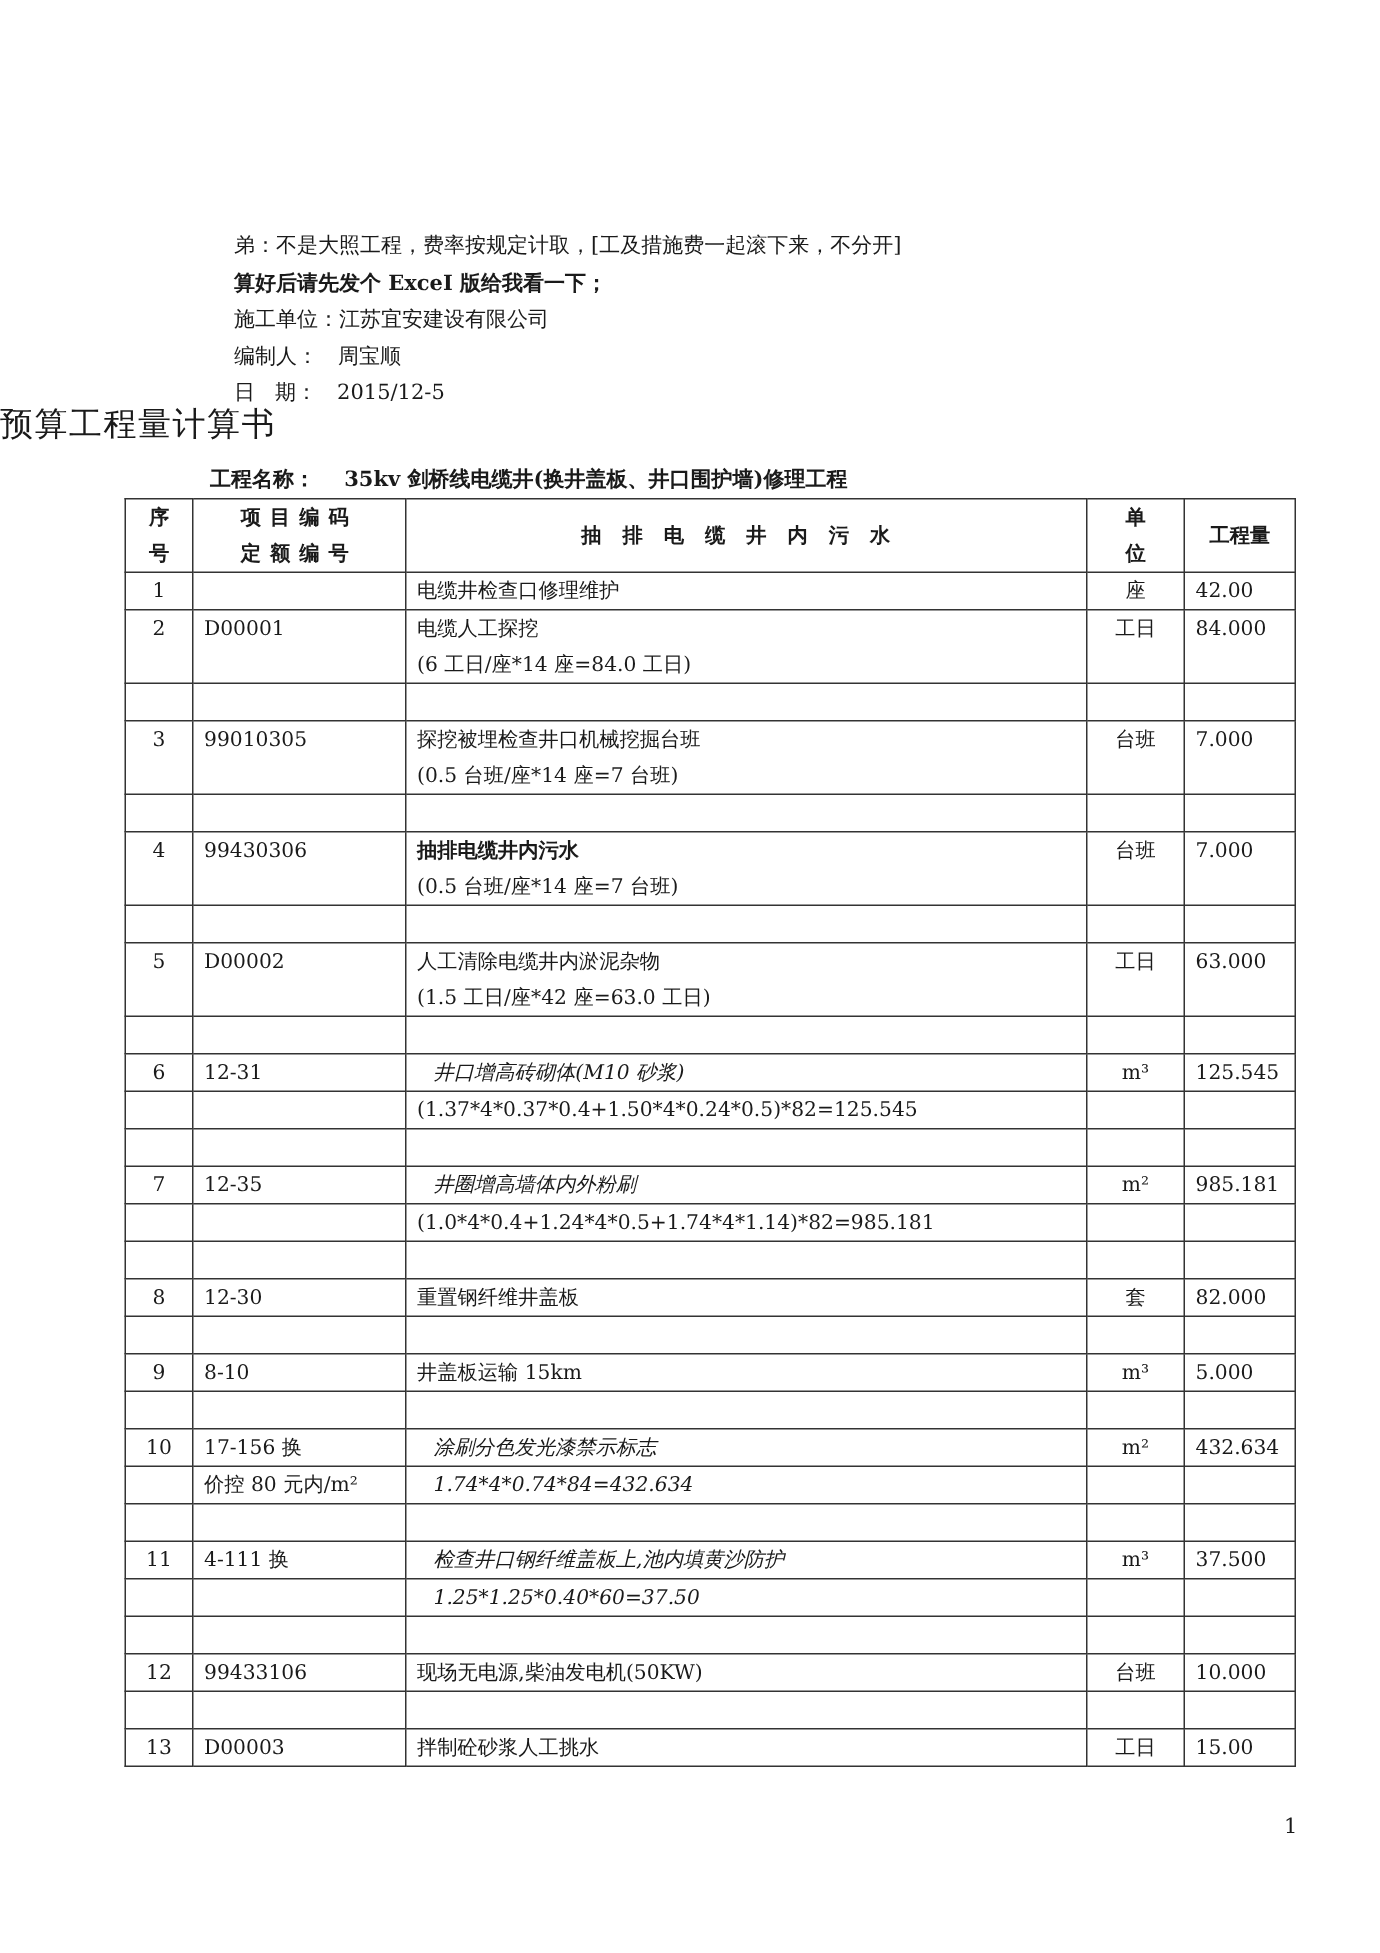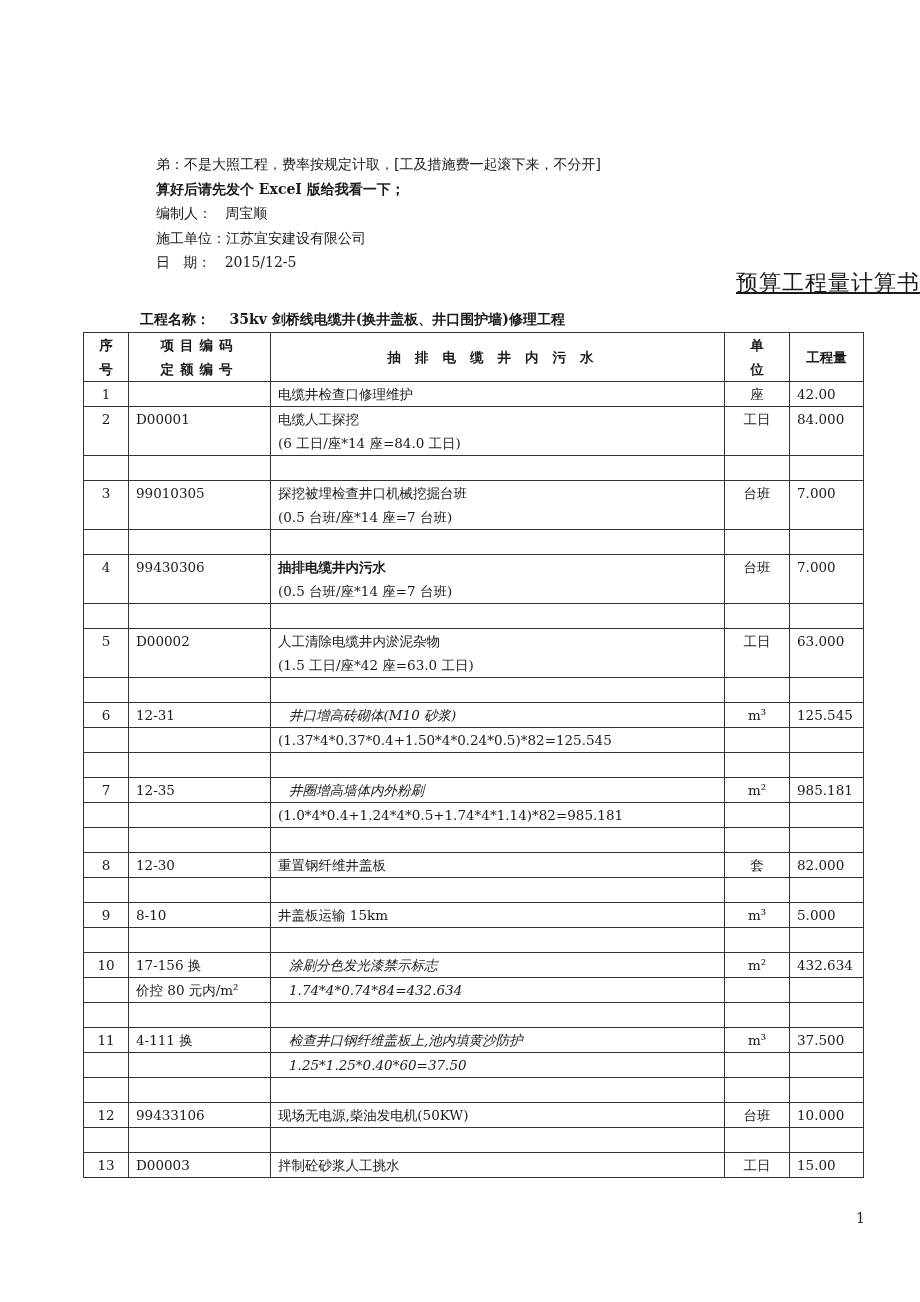--- a/index.html
+++ b/index.html
@@ -4,21 +4,21 @@
 <style>
   html, body { margin: 0; padding: 0; background: #ffffff; }
   body {
     width: 920px; height: 1302px; position: relative; overflow: hidden;
     font-family: "DejaVu Serif", "Liberation Serif", serif;
     color: #1a1a1a;
   }
   .notes { position: absolute; left: 156px; top: 112px; font-size: 14px; line-height: 24.5px; margin-top: 40px; }
   .notes .line { white-space: pre; height: 24.5px; }
   .notes .bold { font-weight: bold; }
-  .title { position: absolute; left: 0; width: 920px; top: 268px; text-align: right; font-size: 22px; letter-spacing: 1px; text-decoration: underline; }
+  .title { position: absolute; left: 0; width: 920px; top: 268px; text-align: left; font-size: 22px; letter-spacing: 1px; }
   .project { position: absolute; left: 140px; top: 311px; font-size: 14px; font-weight: bold; white-space: pre; }
   table.qty {
     position: absolute; left: 83px; top: 332px; width: 780px;
     border-collapse: collapse; table-layout: fixed; font-size: 13.5px;
   }
   table.qty td, table.qty th {
     border: 1px solid #333; padding: 0 7px; vertical-align: top; height: 24px; line-height: 24px;
     font-weight: normal; overflow: hidden; white-space: nowrap;
   }
   table.qty th { vertical-align: middle; text-align: center; font-weight: bold; line-height: 24px; }
@@ -36,22 +36,22 @@
   .sp { letter-spacing: 6px; margin-top: 20px; }
   .sp-wide { letter-spacing: 14px; }
   .page-num { position: absolute; left: 856px; top: 1210px; font-size: 14px; }
 </style>
 </head>
 <body>
 
 <div class="notes">
   <div class="line">弟：不是大照工程，费率按规定计取，[工及措施费一起滚下来，不分开]</div>
   <div class="line bold">算好后请先发个 ExceI 版给我看一下；</div>
+  <div class="line">施工单位：江苏宜安建设有限公司</div>
   <div class="line">编制人：   周宝顺</div>
-  <div class="line">施工单位：江苏宜安建设有限公司</div>
   <div class="line">日   期：   2015/12-5</div>
 </div>
 
 <div class="title">预算工程量计算书</div>
 
 <div class="project"><span>工程名称：</span>    <span>35kv 剑桥线电缆井(换井盖板、井口围护墙)修理工程</span></div>
 
 <table class="qty">
   <colgroup>
     <col style="width:45px">

